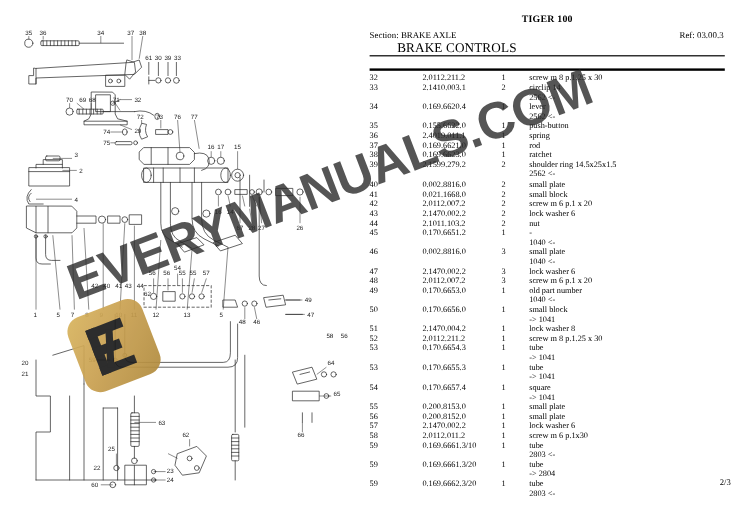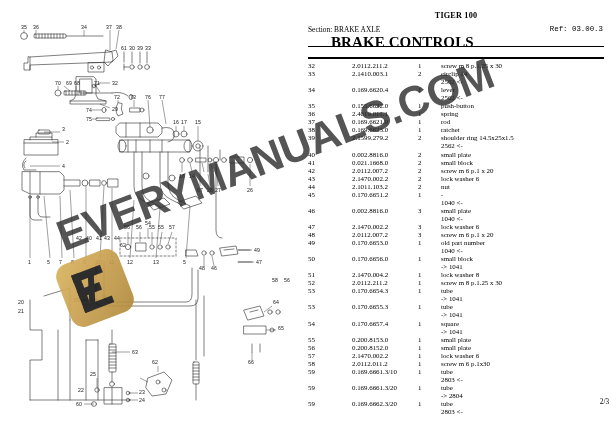--- a/index.html
+++ b/index.html
@@ -47,27 +47,26 @@
   }
   .section-line {
     position: absolute;
     left: 8px; top: 25px;
     font-size: 7.4px;
   }
   .ref-line {
     position: absolute;
     right: 9px; top: 25px;
     font-size: 7.4px;
-    font-family: Liberation Mono, monospace;
   }
   .subsection {
     position: absolute;
     left: 8px; top: 34px;
-    font-weight: bold;
-    font-size: 15px;
+    font-weight: normal;
+    font-size: 11px;
     letter-spacing: 0.1px;
     padding-left: 23px;
   }
   .rule-top {
     position: absolute;
     left: 8px; top: 46px;
     width: 296px; height: 1px;
     background: #000;
   }
   .rule-bottom {

